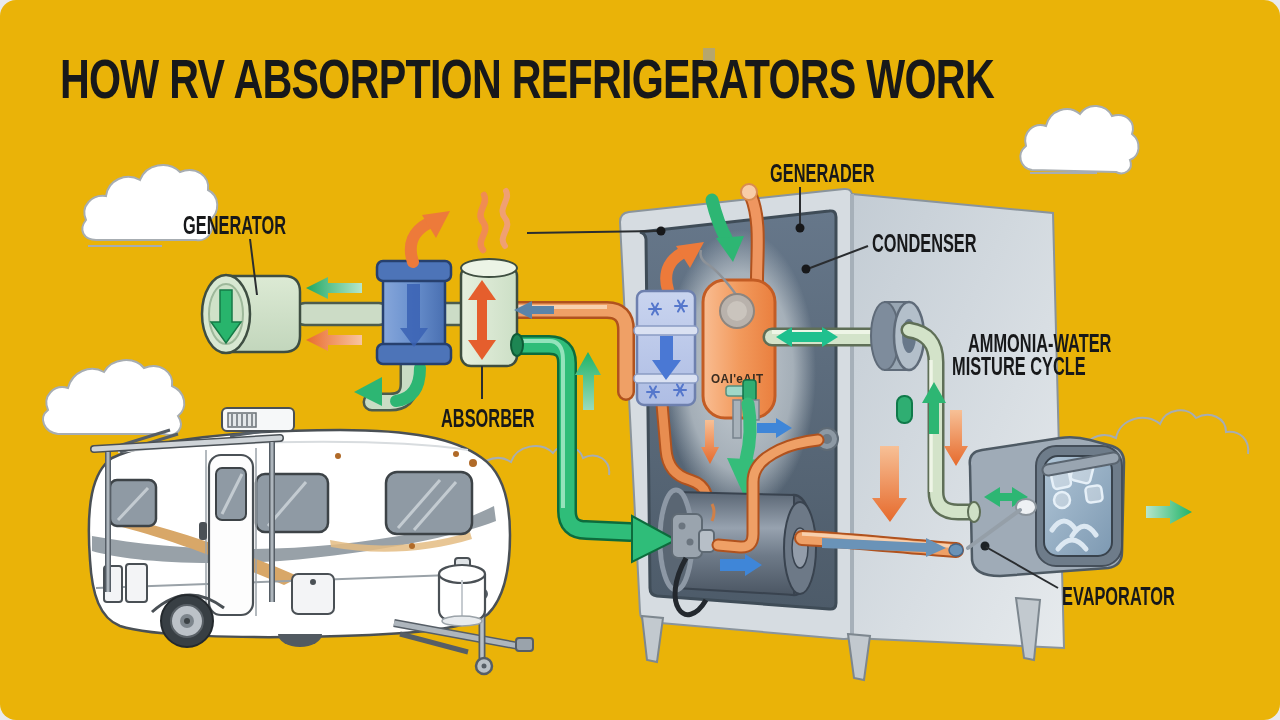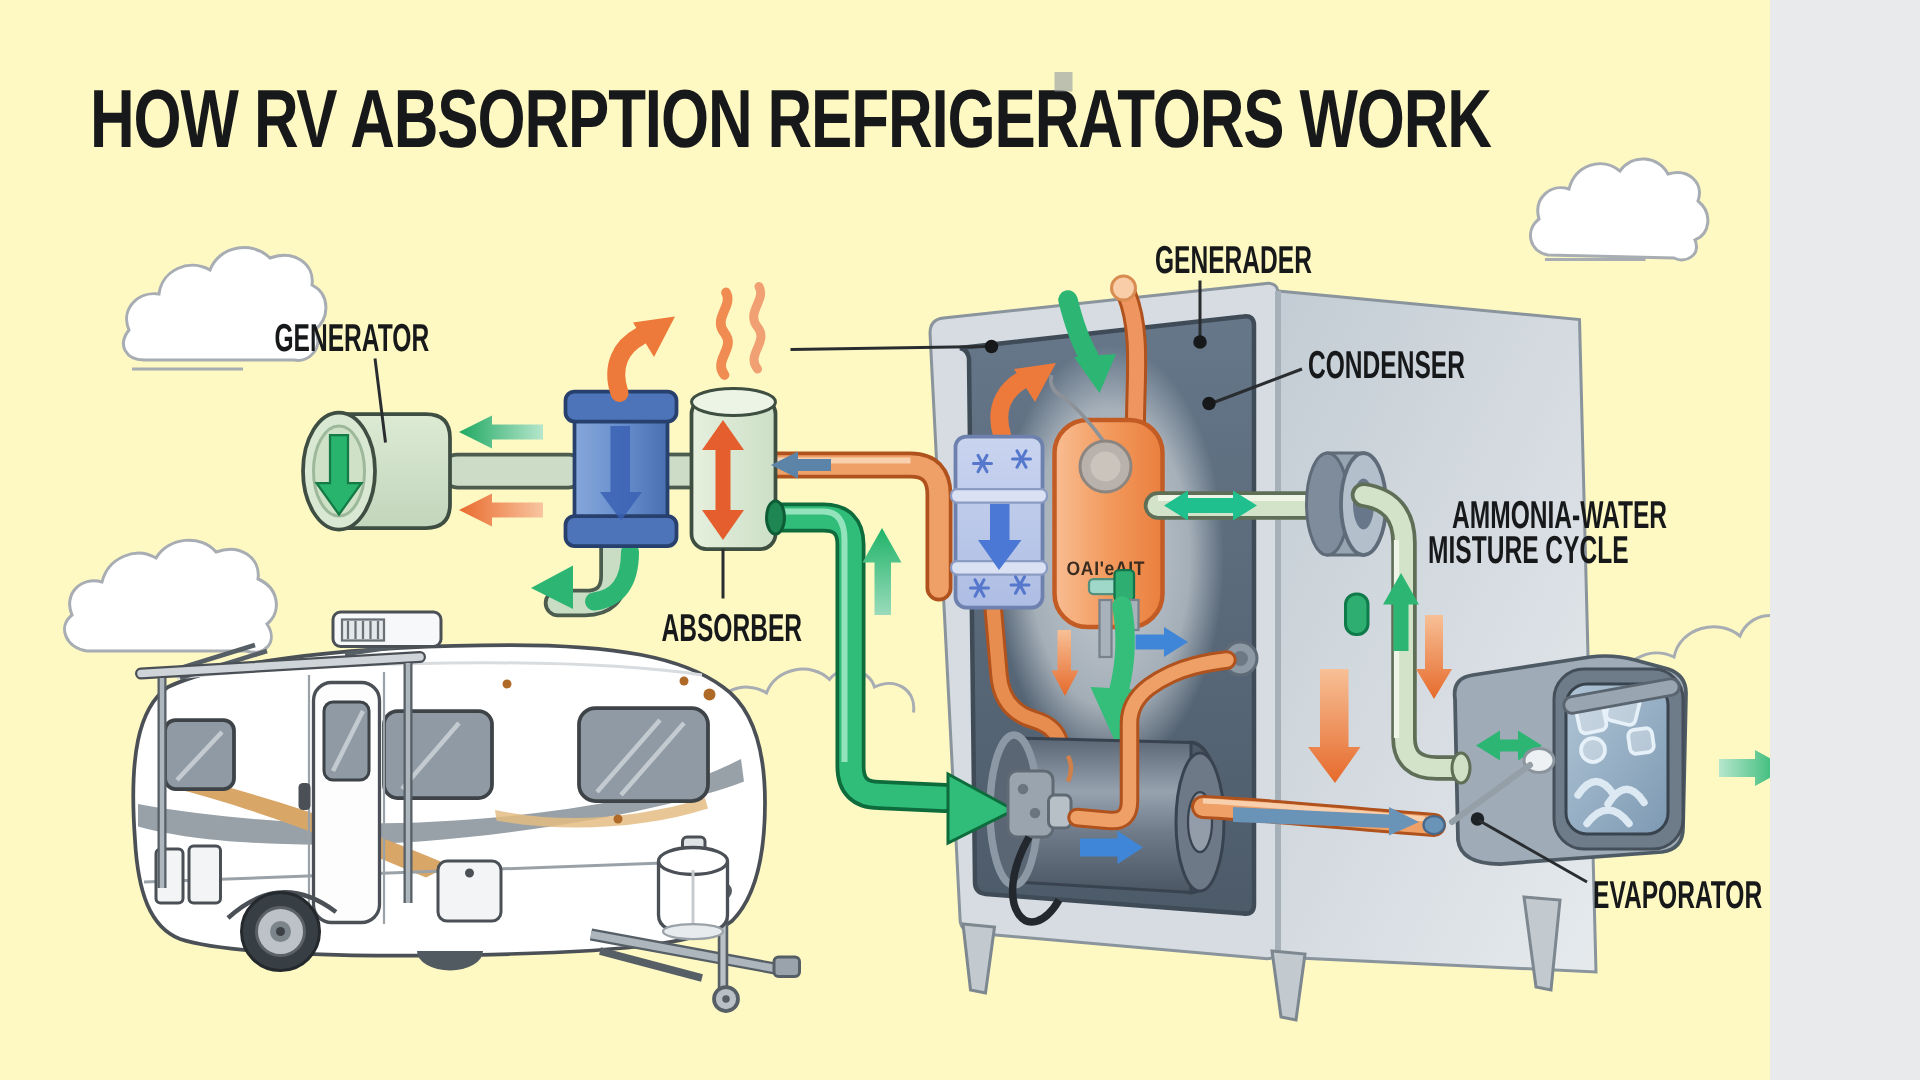--- a/index.html
+++ b/index.html
@@ -1,17 +1,17 @@
 <!DOCTYPE html>
 <html><head>
 <meta charset="utf-8">
 <style>
   html,body{margin:0;padding:0;background:#e9eaec;}
-  .canvas{position:relative;width:1180px;height:720px;background:#fef9c3;overflow:hidden;
-          font-family:"Liberation Sans","DejaVu Sans",sans-serif;}
+  .canvas{position:relative;width:1280px;height:720px;background:#eab308;overflow:hidden;
+          font-family:"Liberation Sans","DejaVu Sans",sans-serif;border-radius:16px;}
   svg{display:block}
   text{font-family:"Liberation Sans","DejaVu Sans",sans-serif;font-weight:700;fill:#17181a;}
   .lbl{font-size:26px;}
   .ttl{font-size:55px;letter-spacing:-1px;}
   .vtxt{font-size:13px;fill:#3a2c20;letter-spacing:.5px;}
 </style>
 </head>
 <body>
 
 <div class="canvas">

